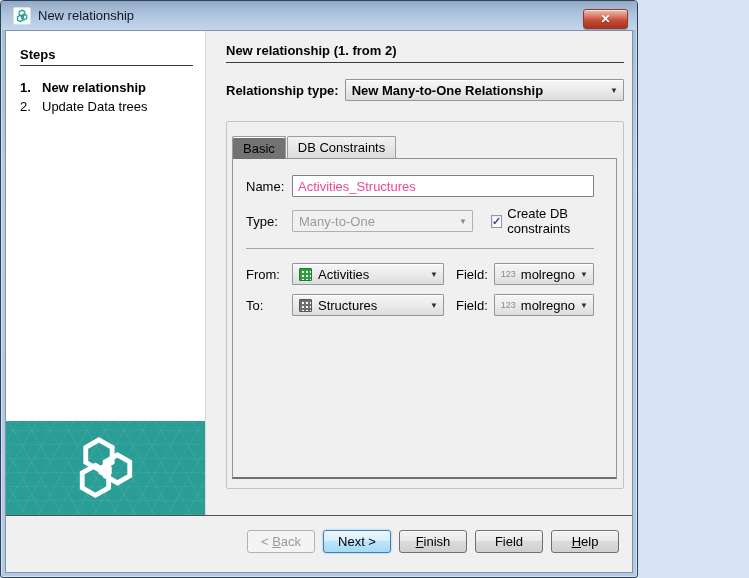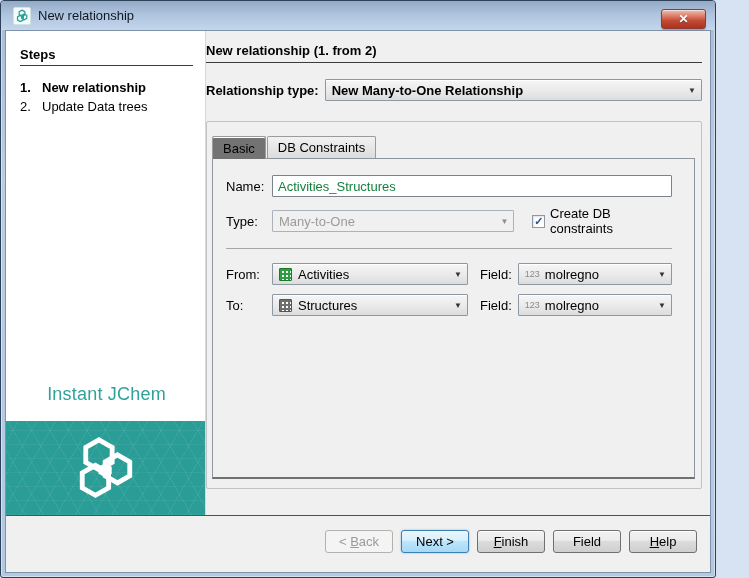--- a/index.html
+++ b/index.html
@@ -1,20 +1,20 @@
 <!DOCTYPE html>
 <html><head>
 <meta charset="utf-8">
 <style>
   * { margin:0; padding:0; box-sizing:border-box; }
   html,body { width:749px; height:578px; background:#d7e3f2; font-family:"Liberation Sans", sans-serif; }
   body { overflow:hidden; }
 
   .window {
-    width:716px; height:578px;
+    width:638px; height:578px;
     border:1px solid #2b4259;
     border-radius:4px 4px 3px 3px;
     background:linear-gradient(#a6bcd6, #b9cde4 30%, #b3c9e2);
     display:flex; flex-direction:column;
     box-shadow:inset 0 0 0 1px rgba(255,255,255,.45);
   }
 
   
   .titlebar {
     height:29px; flex:none;
@@ -69,21 +69,21 @@
     height:94px; flex:none; position:relative;
     background-color:#2a9d96;
     background-image:
       repeating-linear-gradient(60deg,  rgba(255,255,255,.07) 0 1px, transparent 1px 16px),
       repeating-linear-gradient(-60deg, rgba(255,255,255,.07) 0 1px, transparent 1px 16px),
       repeating-linear-gradient(0deg,   rgba(255,255,255,.05) 0 1px, transparent 1px 14px);
     display:flex; align-items:center; justify-content:center;
   }
 
   
-  .main { flex:1; padding:12px 8px 0 0; display:flex; flex-direction:column; min-width:0; }
+  .main { flex:1; padding:12px 8px 0 8px; display:flex; flex-direction:column; min-width:0;margin-left:12px; }
   .main-heading { font-size:13px; font-weight:bold; color:#000; padding-bottom:4px; border-bottom:1px solid #3c3c3c; }
   .rel-type-row { display:flex; align-items:center; margin-top:16px;font-weight:bold; }
   .rel-type-row .lbl { font-size:13px; margin-right:6px; flex:none; }
 
   
   .combo {
     height:22px; border:1px solid #8e98a3; border-radius:1px;
     background:linear-gradient(#f6f6f6, #eaeaea 55%, #dcdcdc);
     display:flex; align-items:center;
     font-size:13px; color:#000;
@@ -131,21 +131,21 @@
     border-bottom:2px solid #707070;
     background:#f0f0f0;
     padding:16px 22px 0 13px;
     position:relative; z-index:1;
   }
 
   .form-row { display:flex; align-items:center; margin-bottom:9px; }
   .form-row .flabel { width:46px; flex:none; font-size:13px; color:#000; }
   .txt-input {
     flex:1; height:22px; border:1px solid #7a828c; border-radius:1px;
-    background:#fff; font:13px "Liberation Sans", sans-serif; padding:0 5px; color:#15803d;
+    background:#fff; font:13px "Liberation Sans", sans-serif; padding:0 5px; color:#ec4899;
   }
   .type-combo { width:252px; }
   .cb-wrap { display:flex; align-items:center; margin-left:18px; }
   .checkbox {
     width:13px; height:13px; border:1px solid #8e98a3; background:#fff;
     display:flex; align-items:center; justify-content:center;
     font-size:11px; font-weight:bold; color:#35508c; line-height:1; margin-right:5px;
     box-shadow:inset 1px 1px 2px rgba(0,0,0,.12);
   }
   .cb-label { font-size:13px; }
@@ -219,21 +219,20 @@
           <div class="steps-header">Steps</div>
           <div class="step-item current">
             <span class="step-num">1.</span>
             <span>New relationship</span>
           </div>
           <div class="step-item">
             <span class="step-num">2.</span>
             <span>Update Data trees</span>
           </div>
           <div class="sidebar-spacer"></div>
-          <div class="branding">Instant JChem</div>
         </div>
         <div class="teal-panel">
           <svg width="88" height="66" viewBox="0 0 100 74">
             <g fill="none" stroke="#ffffff" stroke-width="5.5">
               <polygon points="42,5 57,13.5 57,30.5 42,39 27,30.5 27,13.5"></polygon>
               <polygon points="38,34 53,42.5 53,59.5 38,68 23,59.5 23,42.5"></polygon>
               <polygon points="63,22 77,30 77,46 63,54 49,46 49,30"></polygon>
             </g>
             <polygon points="49,31.5 56.5,35.5 56.5,43.5 49,47.5 41.5,43.5 41.5,35.5" fill="#ffffff"></polygon>
           </svg>

